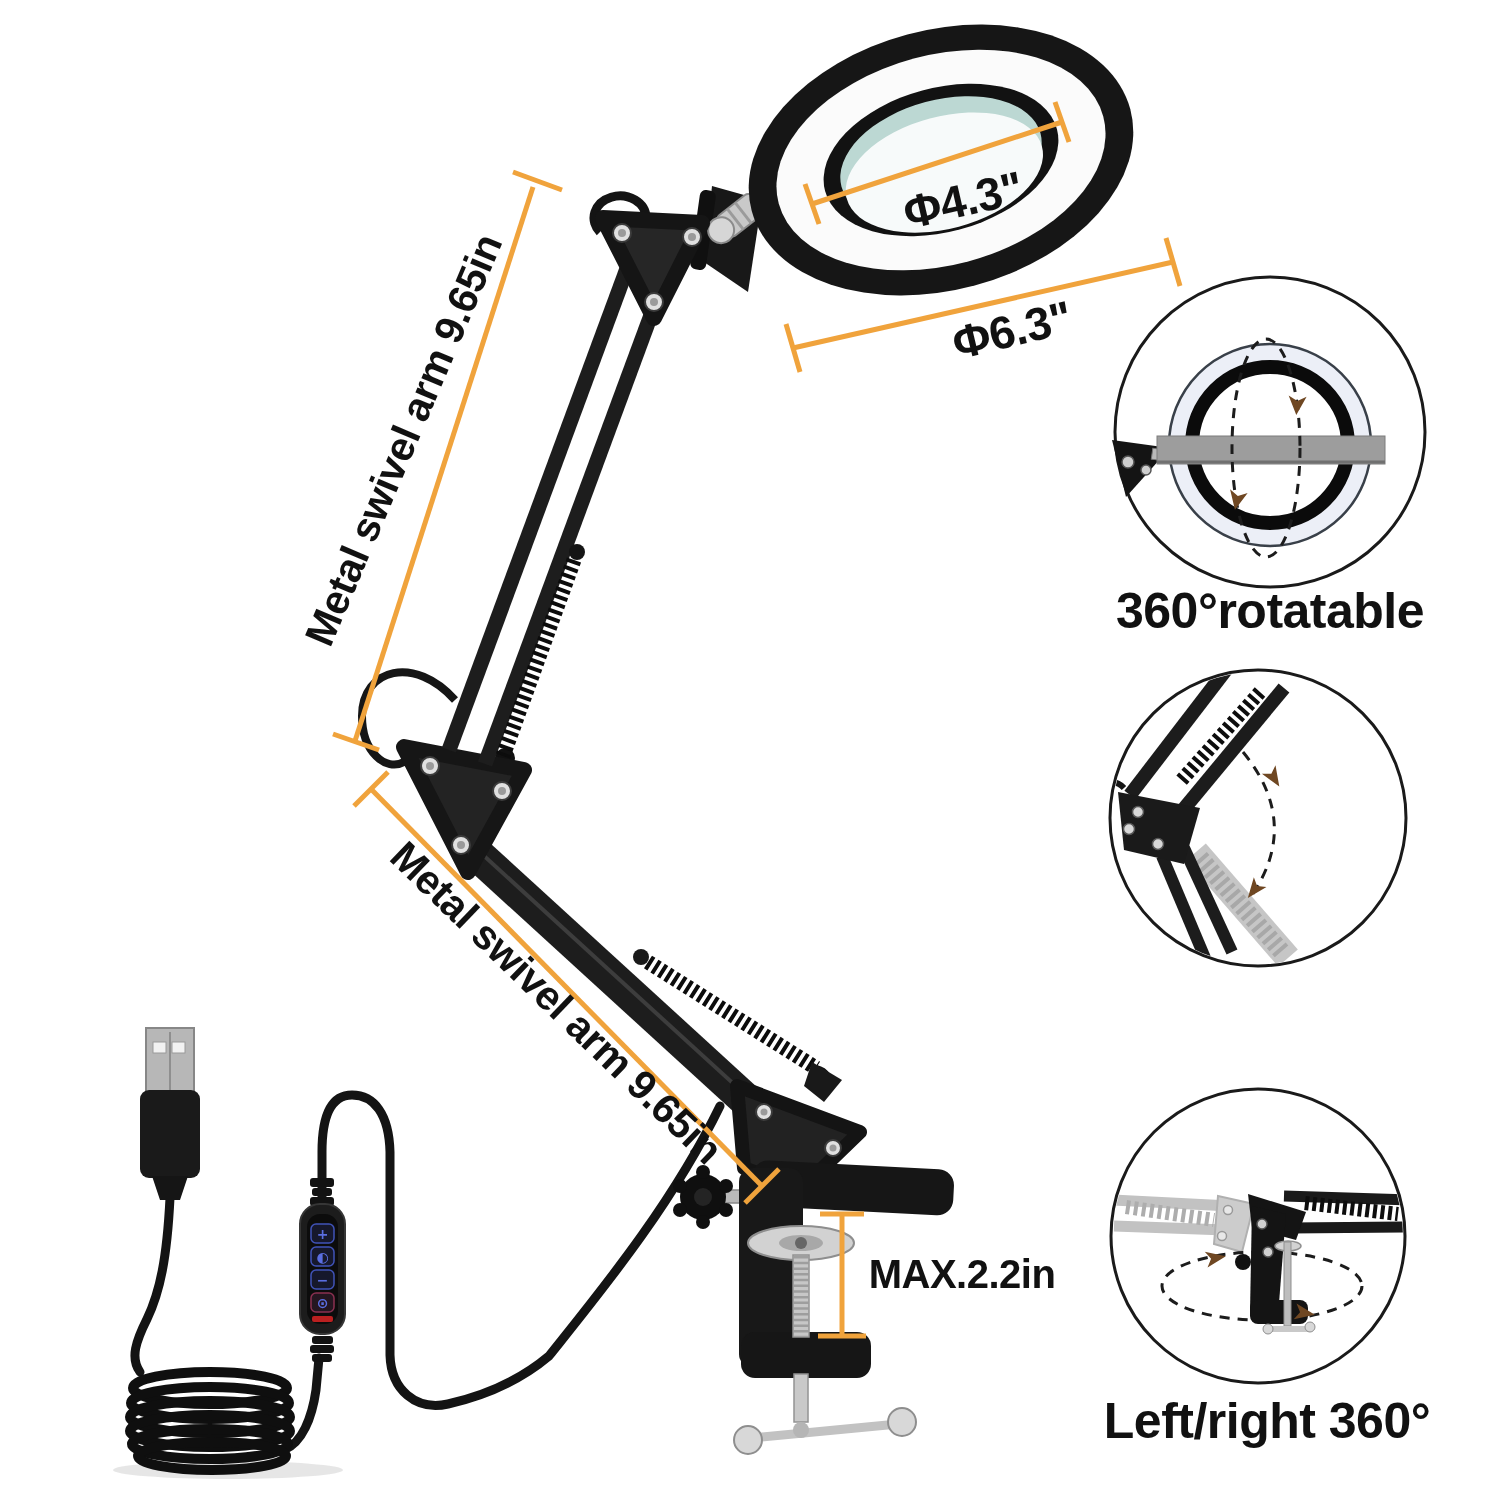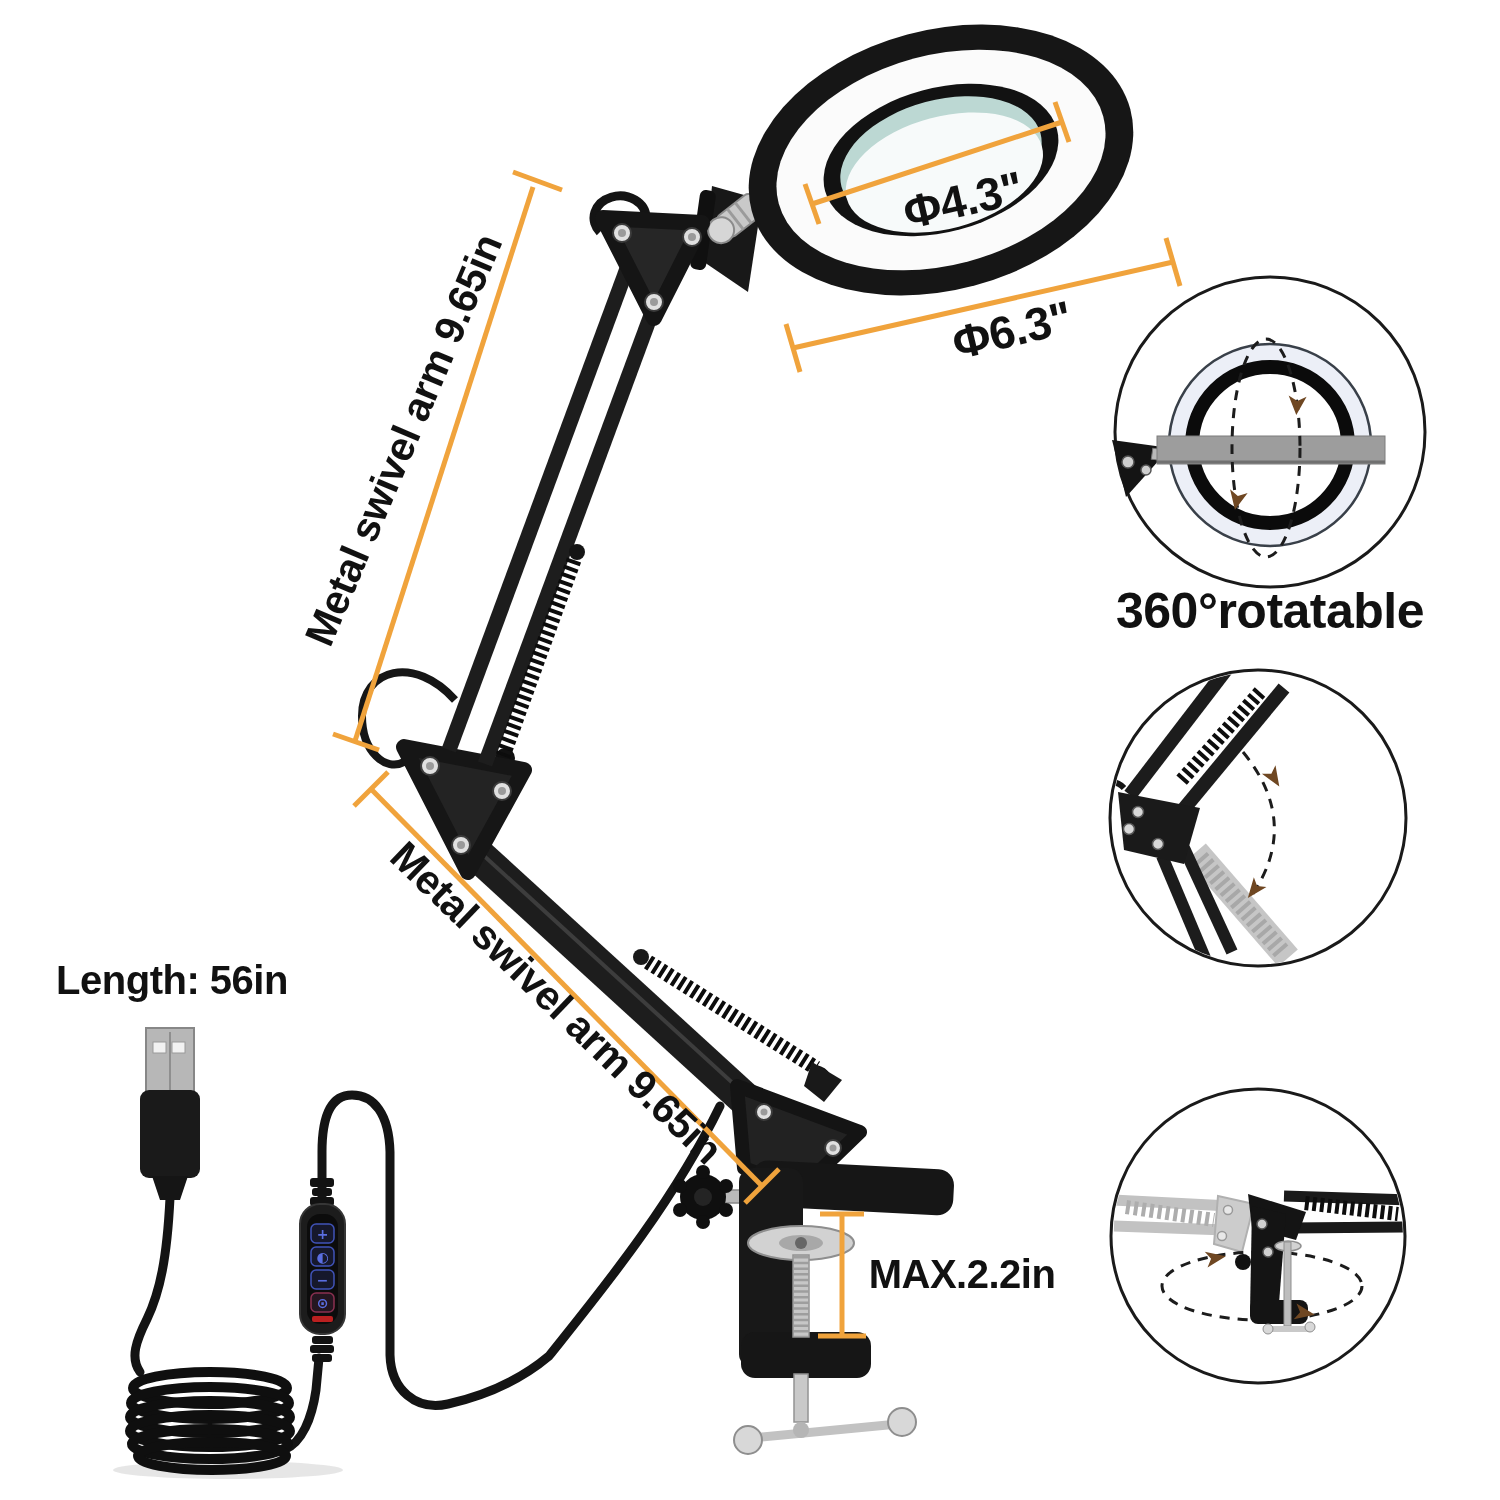--- a/index.html
+++ b/index.html
@@ -283,21 +283,21 @@
 </svg>
 
 <div class="label lbl-center dim" style="left:963px;top:200px;transform:translate(-50%,-50%) rotate(-13deg);">Φ4.3"</div>
 
 <div class="label lbl-center dim" style="left:1012px;top:330px;transform:translate(-50%,-50%) rotate(-13.5deg);">Φ6.3"</div>
 
 <div class="label lbl-center arm-label" style="left:404px;top:440px;transform:translate(-50%,-50%) rotate(-67deg);">Metal swivel arm 9.65in</div>
 
 <div class="label lbl-center arm-label" style="left:556px;top:1003px;transform:translate(-50%,-50%) rotate(44deg);">Metal swivel arm 9.65in</div>
 
-<div class="label lbl-center side-label" style="left:172px;top:980px;">Length: 56in</div>
 
 <div class="label lbl-center side-label" style="left:950px;top:1274px;margin-left:12px;">MAX.2.2in</div>
 
 <div class="label lbl-center caption" style="left:1270px;top:611px;">360°rotatable</div>
 
 
+<div class="label lbl-center caption" style="left:1267px;top:1421px;">Left/right 360°</div>
 
 </div>
 
 </body></html>

